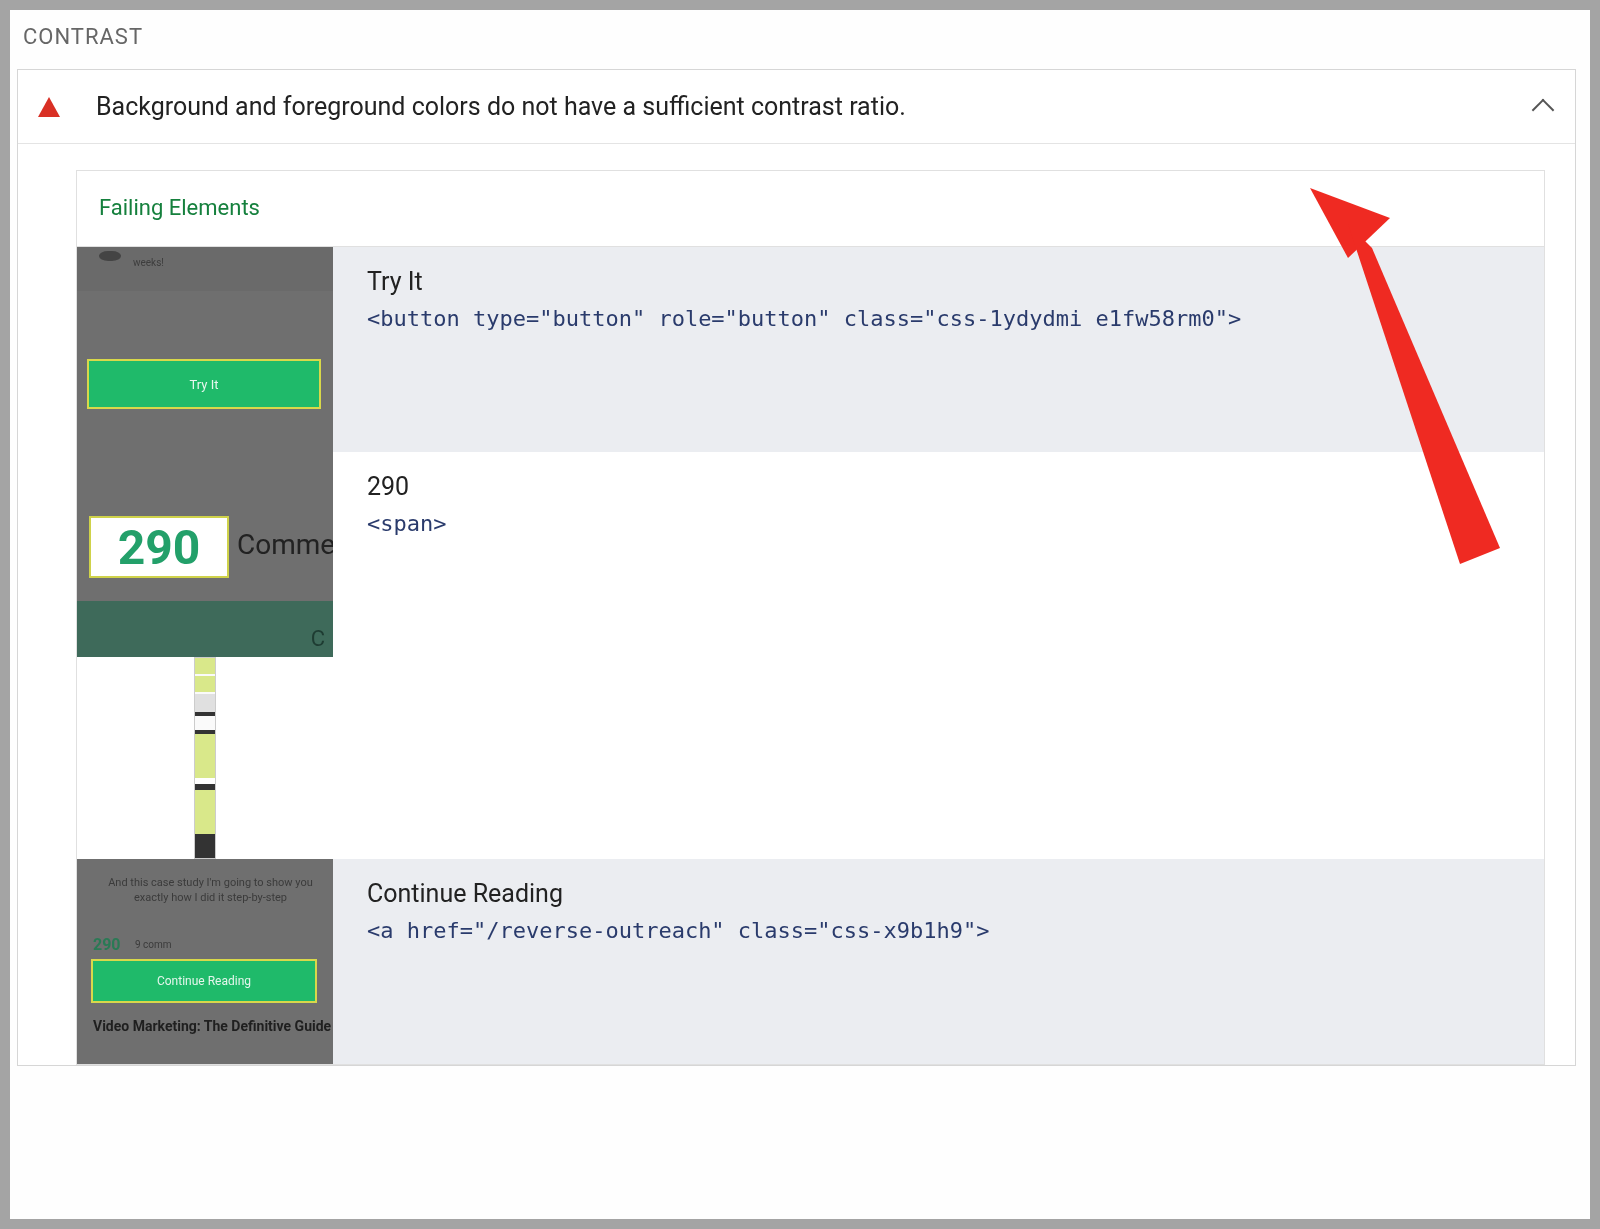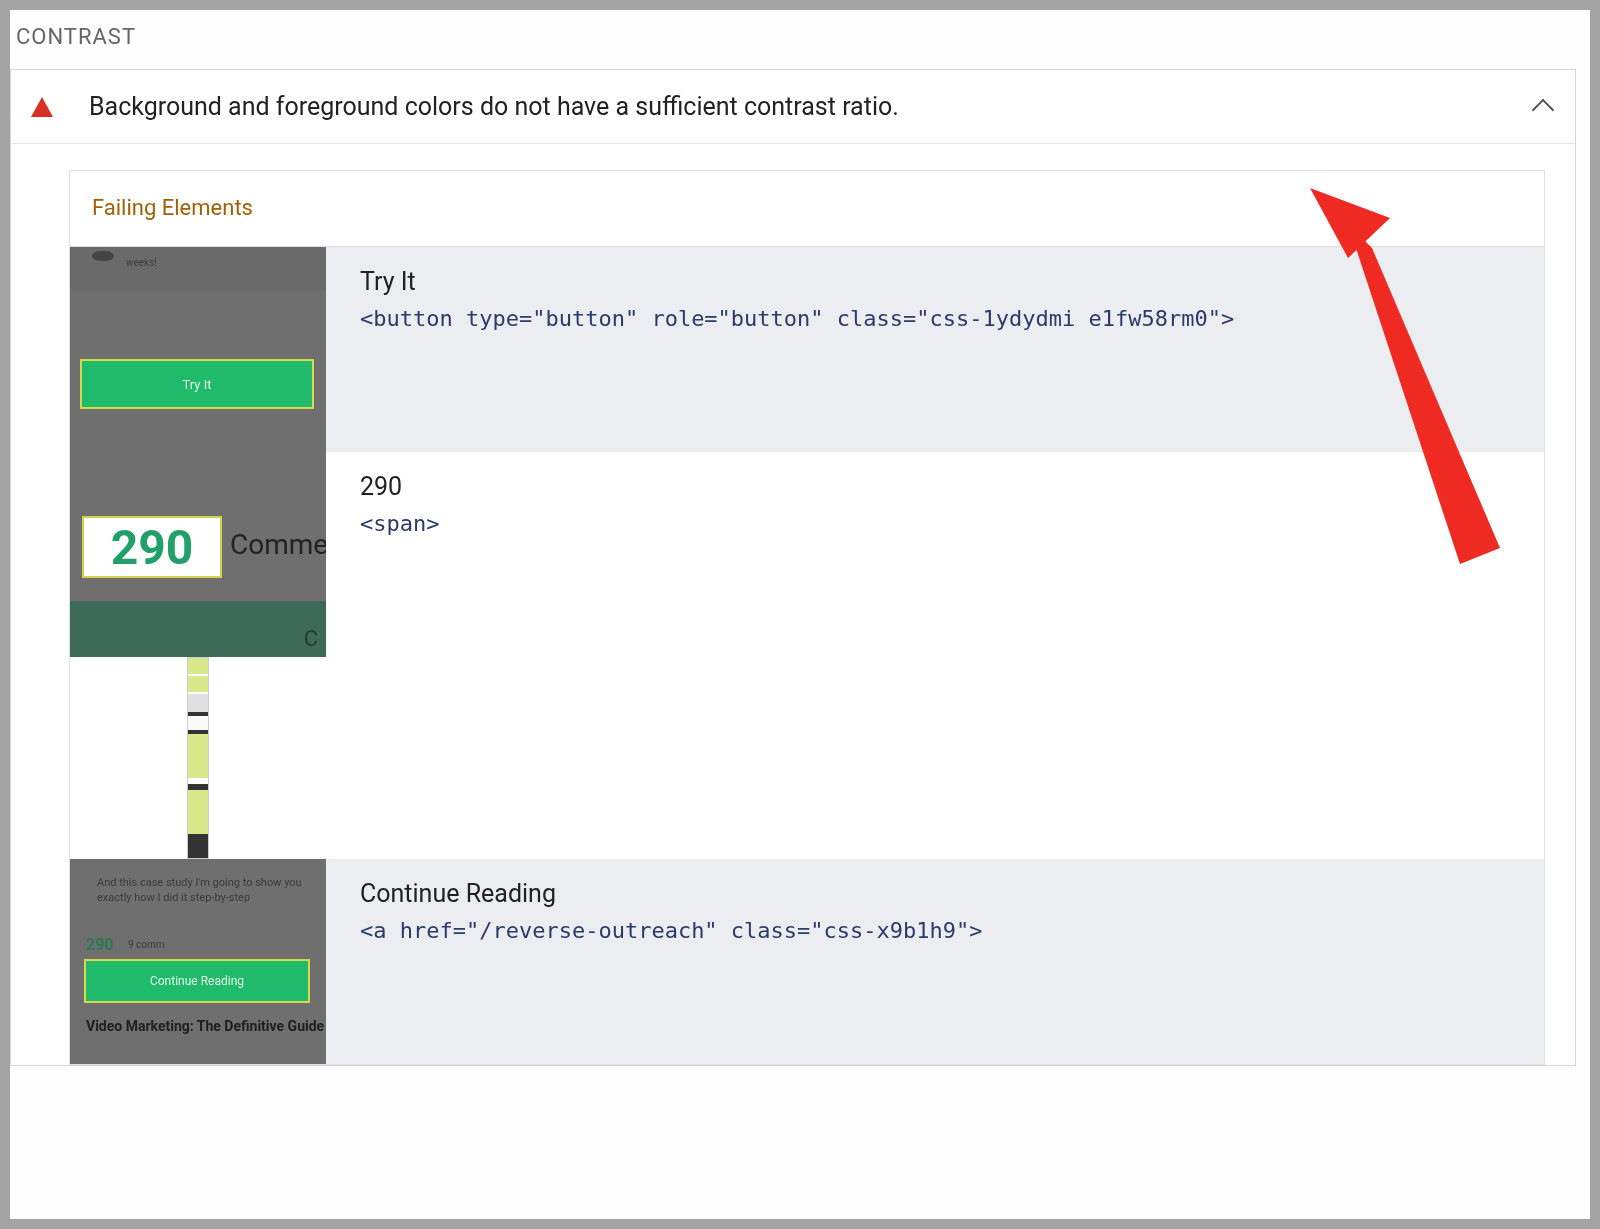--- a/index.html
+++ b/index.html
@@ -8,21 +8,21 @@
     background: #a4a4a4;
     padding: 10px;
     width: 1600px;
     height: 1229px;
     overflow: hidden;
   }
   .panel {
     background: #fefefe;
     width: 100%;
     height: 100%;
-    padding: 14px 14px 0 0;
+    padding: 14px 14px 0 7px;
   }
   .section-title {
     font-size: 22px;
     letter-spacing: 1px;
     color: #666;
     font-weight: 400;
     margin-bottom: 20px;
     padding-left: 6px;
   }
   .audit-card {
@@ -46,34 +46,35 @@
     transform: rotate(45deg);
     margin-top: 6px;
   }
   .audit-body { padding: 26px 30px 0 58px; }
   .desc { font-size: 25px; color: #222; line-height: 1.4; margin-bottom: 28px; }
   .desc a { color: #1a5fd0; text-decoration: underline; }
   .failing-box { border: 1px solid #e0e0e0; }
   .failing-head {
     padding: 24px 22px 26px;
     font-size: 22px;
-    color: #a16207;
+    color: #15803d;
     background: #fff;
     border-bottom: 1px solid #e0e0e0;
   }
   .fail-row {
     display: flex;
     align-items: flex-start;
     padding: 0;
   }
   .fail-row.alt { background: #ebedf1; }
   .thumb {
     width: 256px;
     flex: none;
     padding: 0;
+    text-align: center;
   }
   .thumb-inner {
     width: 256px;
     height: 205px;
     background: #6f6f6f;
     position: relative;
     overflow: hidden;
   }
   .fail-info {
     padding: 20px 20px 20px 34px;

